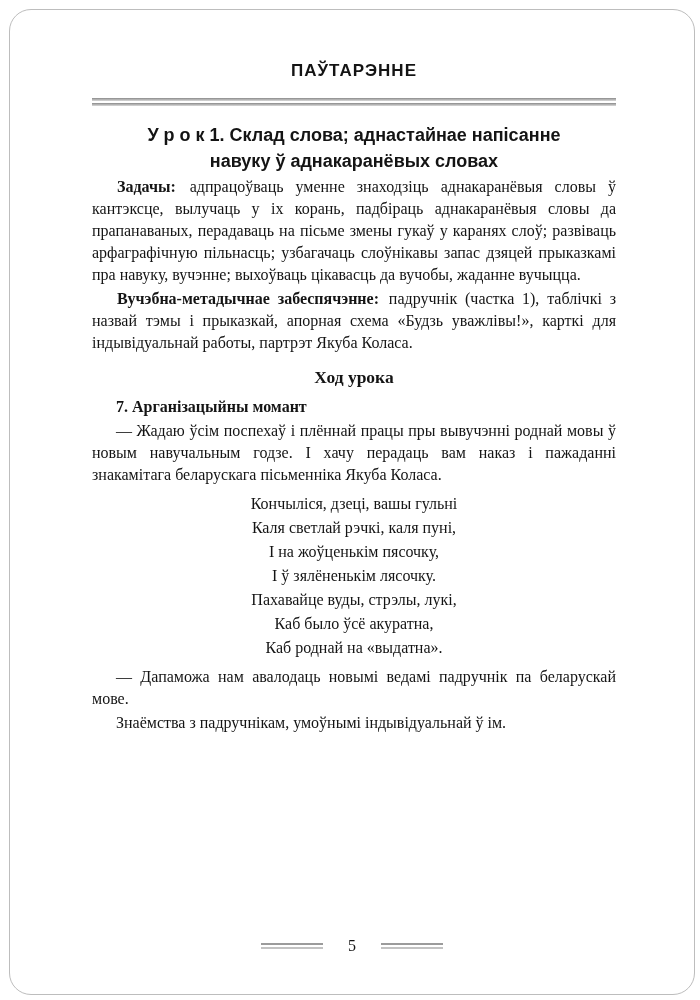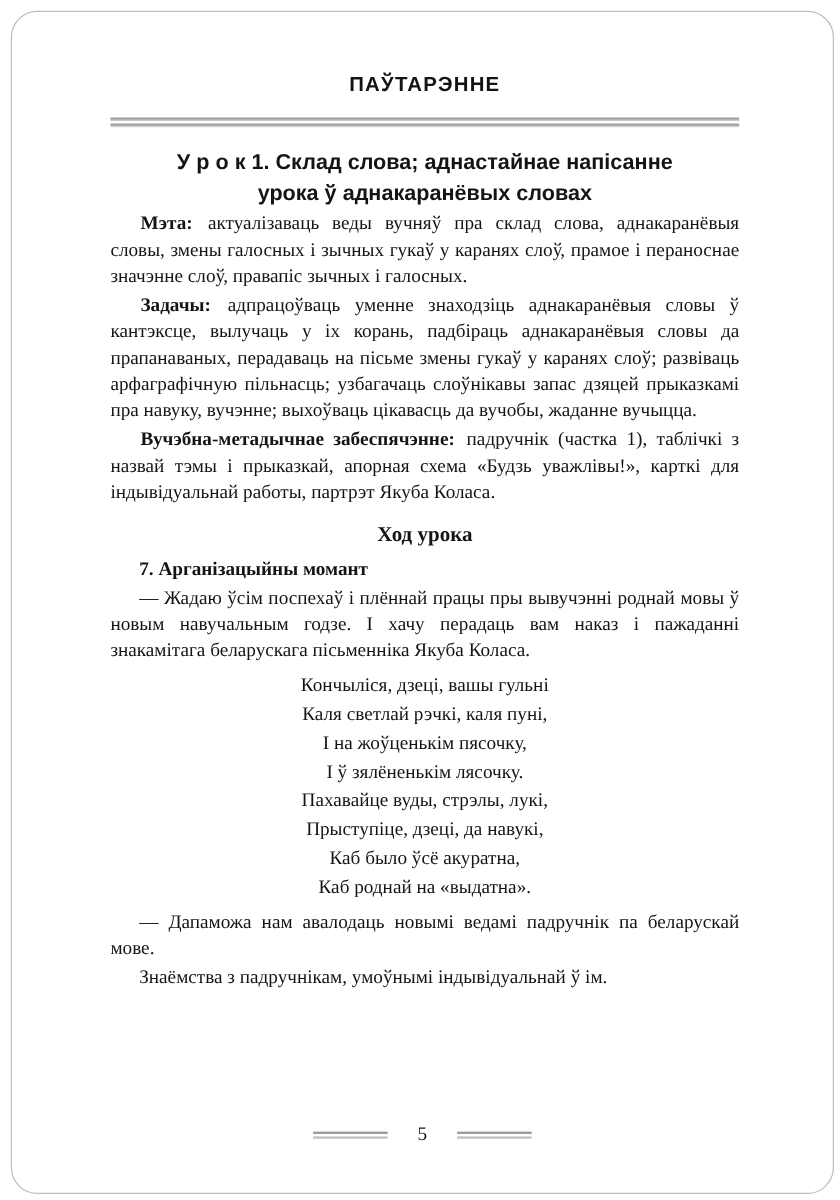--- a/index.html
+++ b/index.html
@@ -90,42 +90,40 @@
     <div class="running-head">ПАЎТАРЭННЕ</div>
 
     <div class="double-rule">
       <div class="rule"></div>
       <div class="rule"></div>
     </div>
 
 
     <div class="lesson-title">
       <span>У р о к  1. Склад слова; аднастайнае напісанне</span><br>
-      <span>урока ў аднакаранёвых словах</span>
+      <span>навуку ў аднакаранёвых словах</span>
     </div>
 
-    <p class="body-par"><span class="par-label">Мэта:</span><span> актуалізаваць веды вучняў пра склад слова, аднакаранёвыя словы, змены галосных і зычных гукаў у каранях слоў, прамое і пераноснае значэнне слоў, правапіс зычных і галосных.</span></p>
 
     <p class="body-par"><span class="par-label">Задачы:</span><span> адпрацоўваць уменне знаходзіць аднакаранёвыя словы ў кантэксце, вылучаць у іх корань, падбіраць аднакаранёвыя словы да прапанаваных, перадаваць на пісьме змены гукаў у каранях слоў; развіваць арфаграфічную пільнасць; узбагачаць слоўнікавы запас дзяцей прыказкамі пра навуку, вучэнне; выхоўваць цікавасць да вучобы, жаданне вучыцца.</span></p>
 
     <p class="body-par"><span class="par-label">Вучэбна-метадычнае забеспячэнне:</span><span> падручнік (частка 1), таблічкі з назвай тэмы і прыказкай, апорная схема «Будзь уважлівы!», карткі для індывідуальнай работы, партрэт Якуба Коласа.</span></p>
 
     <div class="section-heading">Ход урока</div>
 
     <div class="step-heading">7. Арганізацыйны момант</div>
 
     <p class="speech-par">— Жадаю ўсім поспехаў і плённай працы пры вывучэнні роднай мовы ў новым навучальным годзе. І хачу перадаць вам наказ і пажаданні знакамітага беларускага пісьменніка Якуба Коласа.</p>
 
     <div class="poem">
       <div class="poem-line">Кончыліся, дзеці, вашы гульні</div>
       <div class="poem-line">Каля светлай рэчкі, каля пуні,</div>
       <div class="poem-line">І на жоўценькім пясочку,</div>
       <div class="poem-line">І ў зялёненькім лясочку.</div>
       <div class="poem-line">Пахавайце вуды, стрэлы, лукі,</div>
-      <div class="poem-line">Прыступіце, дзеці, да навукі,</div>
       <div class="poem-line">Каб было ўсё акуратна,</div>
       <div class="poem-line">Каб роднай на «выдатна».</div>
     </div>
 
     <p class="speech-par">— Дапаможа нам авалодаць новымі ведамі падручнік па беларускай мове.</p>
 
     <p class="speech-par">Знаёмства з падручнікам, умоўнымі індывідуальнай ў ім.</p>
 
   </div>
 

